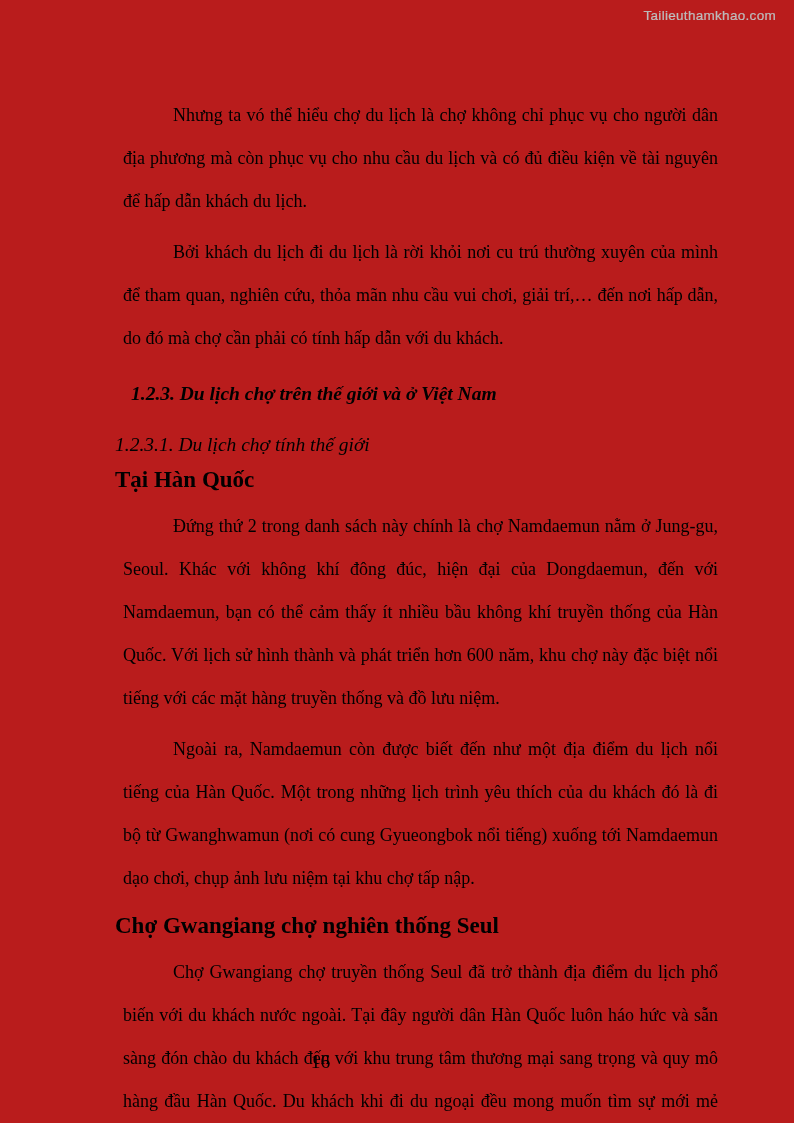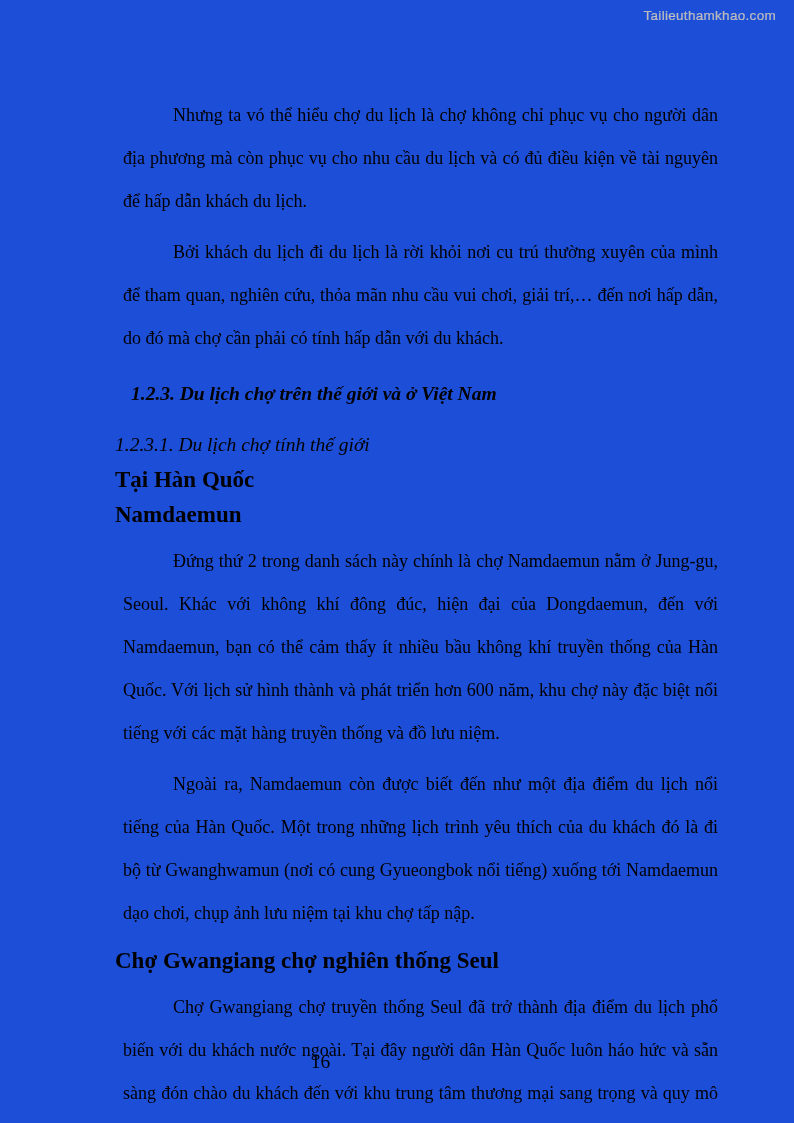--- a/index.html
+++ b/index.html
@@ -12,21 +12,21 @@
     height: 1123px;
     position: relative;
     font-family: "Liberation Serif", "DejaVu Serif", serif;
     color: #000000;
     overflow: hidden;
   }
 
   #page {
     position: absolute;
     inset: 0;
-    background: #1d4ed8;
+    background: #b91c1c;
   }
 
   #watermark {
     position: absolute;
     top: 8px;
     right: 18px;
     font-family: "Liberation Sans", "DejaVu Sans", sans-serif;
     font-size: 13.5px;
     letter-spacing: 0.3px;
     color: #b9b9b9;
@@ -103,21 +103,20 @@
     <p class="para">Nhưng ta vó thể hiểu chợ du lịch là chợ không chỉ phục vụ cho người dân địa phương mà còn phục vụ cho nhu cầu du lịch và có đủ điều kiện về tài nguyên để hấp dẫn khách du lịch.</p>
 
     <p class="para">Bởi khách du lịch đi du lịch là rời khỏi nơi cu trú thường xuyên của mình để tham quan, nghiên cứu, thỏa mãn nhu cầu vui chơi, giải trí,… đến nơi hấp dẫn, do đó mà chợ cần phải có tính hấp dẫn với du khách.</p>
 
     <h3 class="h3">1.2.3. Du lịch chợ trên thế giới và ở Việt Nam</h3>
 
     <h4 class="h4">1.2.3.1. Du lịch chợ tính thế giới</h4>
 
     <h5 class="h5">Tại Hàn Quốc</h5>
 
-    <h5 class="h5">Namdaemun</h5>
 
     <p class="para">Đứng thứ 2 trong danh sách này chính là chợ Namdaemun nằm ở Jung-gu, Seoul. Khác với không khí đông đúc, hiện đại của Dongdaemun, đến với Namdaemun, bạn có thể cảm thấy ít nhiều bầu không khí truyền thống của Hàn Quốc. Với lịch sử hình thành và phát triển hơn 600 năm, khu chợ này đặc biệt nổi tiếng với các mặt hàng truyền thống và đồ lưu niệm.</p>
 
     <p class="para">Ngoài ra, Namdaemun còn được biết đến như một địa điểm du lịch nổi tiếng của Hàn Quốc. Một trong những lịch trình yêu thích của du khách đó là đi bộ từ Gwanghwamun (nơi có cung Gyueongbok nổi tiếng) xuống tới Namdaemun dạo chơi, chụp ảnh lưu niệm tại khu chợ tấp nập.</p>
 
     <h5 class="h5">Chợ Gwangiang chợ nghiên thống Seul</h5>
 
     <p class="para">Chợ Gwangiang chợ truyền thống Seul đã trở thành địa điểm du lịch phổ biến với du khách nước ngoài. Tại đây người dân Hàn Quốc luôn háo hức và sẵn sàng đón chào du khách đến với khu trung tâm thương mại sang trọng và quy mô hàng đầu Hàn Quốc. Du khách khi đi du ngoại đều mong muốn tìm sự mới mẻ ,nền văn hóa độc đáo mới lạ địa phương mà mình đến khu chợ truyền thống gwangiang là khu chợ mang đậm nét văn hóa sứ Hàn</p>
 
 

